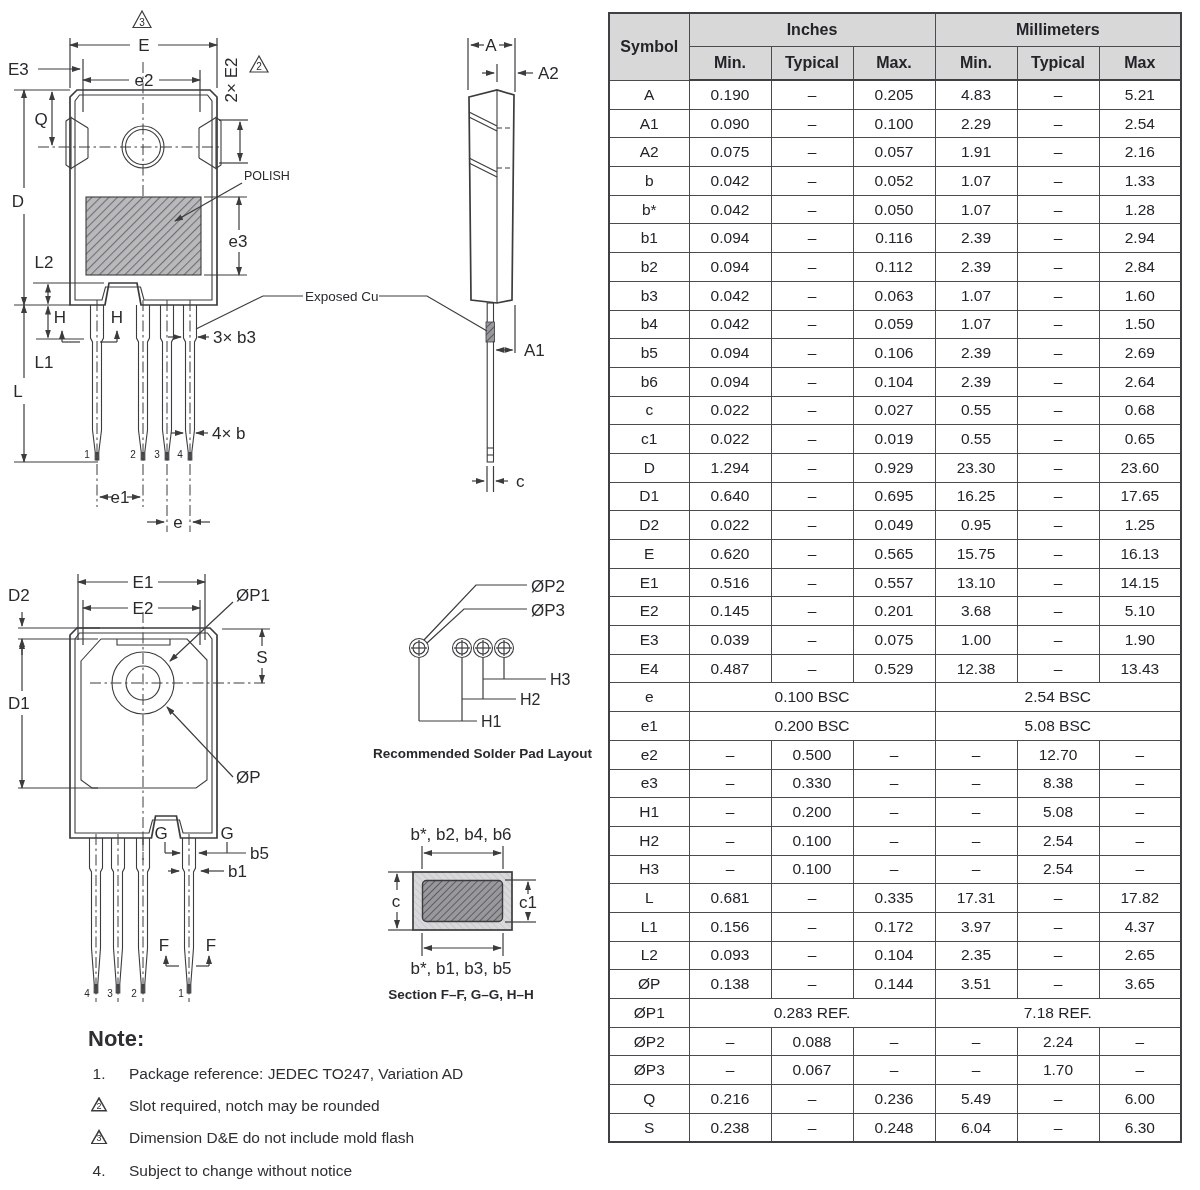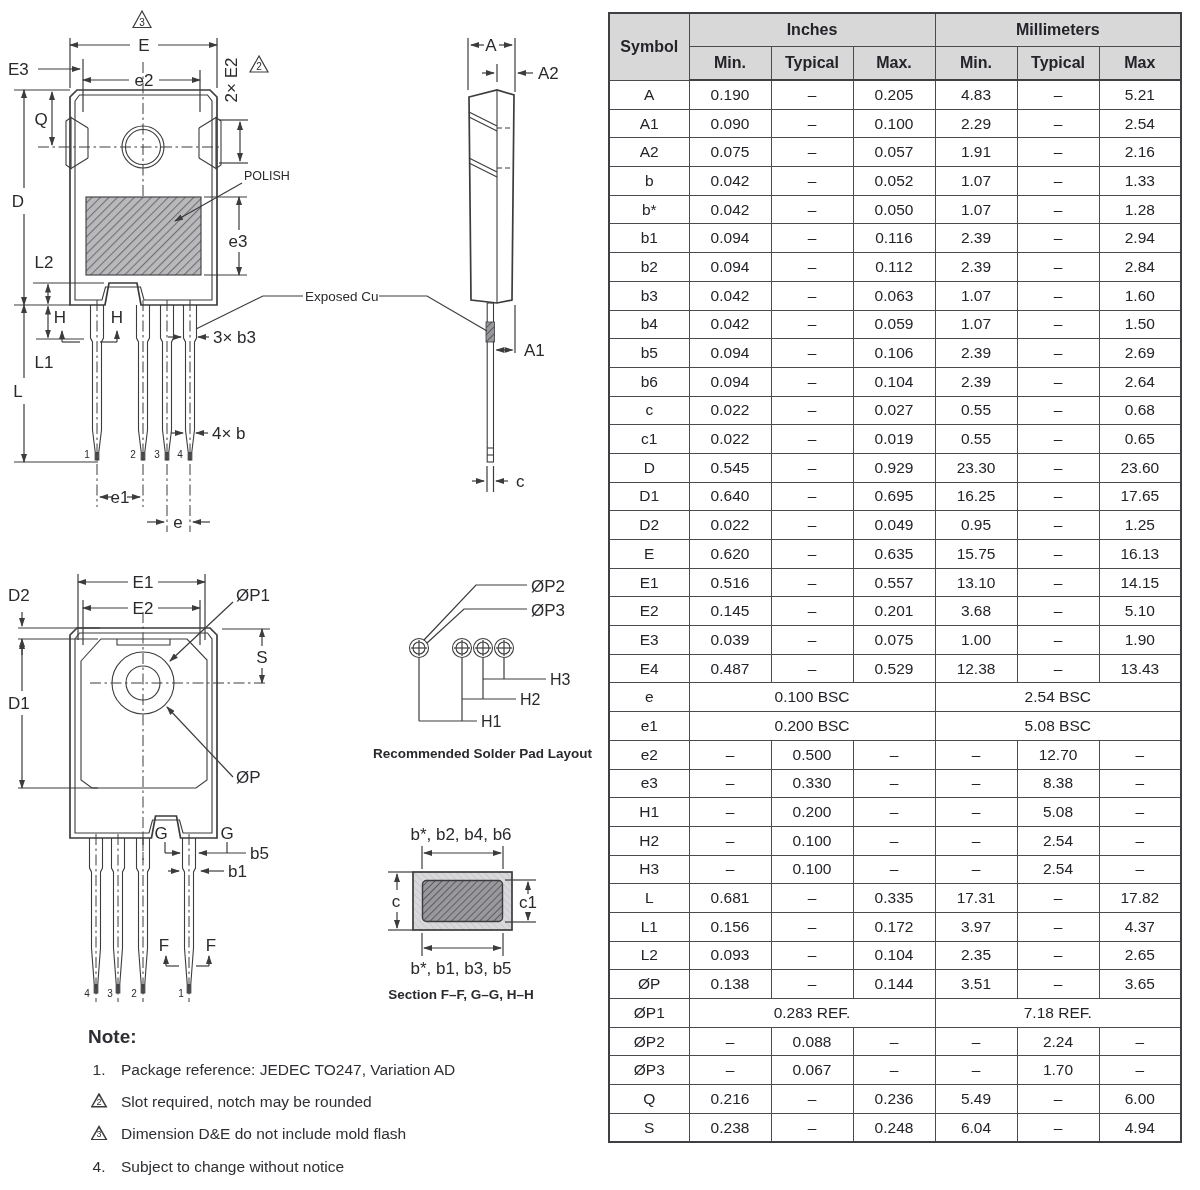--- a/index.html
+++ b/index.html
@@ -27,24 +27,24 @@
   table.dims { border:2.5px solid #404044; }
   table.dims th, table.dims td {
     border:1.4px solid #4b4b4f; text-align:center; padding:0; height:27.7px;
     overflow:hidden; white-space:nowrap;
   }
   table.dims thead th { background:#d8d8d8; font-size:16px; font-weight:bold; height:32px; }
   table.dims thead tr:last-child th { border-bottom:2.4px solid #404044; }
 
   
   .notes { position:absolute; left:88px; top:1026px; width:490px; color:#2e2e33; }
-  .notes-title { font-weight:bold; font-size:19px; margin:0 0 13px 0; }
+  .notes-title { font-weight:bold; font-size:22px; margin:0 0 13px 0; }
   .note-item { display:flex; margin-bottom:13.5px; font-size:15.5px; line-height:18px; }
   .note-marker { flex:none; width:22px; text-align:center; }
-  .note-text { margin-left:11px; }
+  .note-text { margin-left:19px; }
   .tri-marker { position:relative; display:inline-block; width:17px; height:15px; }
   .tri-marker::before { content:""; position:absolute; left:0; top:0; width:17px; height:15px;
     background:#3a3a3e; clip-path:polygon(50% 0%,0% 100%,100% 100%); }
   .tri-marker::after { content:""; position:absolute; left:2.2px; top:3.2px; width:12.6px; height:10.8px;
     background:#fff; clip-path:polygon(50% 0%,0% 100%,100% 100%); }
   .tri-num { position:absolute; left:0; top:4px; width:17px; text-align:center;
     font-size:9px; line-height:11px; z-index:1; }
 </style>
 </head>
 <body>
@@ -544,21 +544,21 @@
           <td>c1</td>
           <td>0.022</td>
           <td>–</td>
           <td>0.019</td>
           <td>0.55</td>
           <td>–</td>
           <td>0.65</td>
         </tr>
         <tr>
           <td>D</td>
-          <td>0.545</td>
+          <td>1.294</td>
           <td>–</td>
           <td>0.929</td>
           <td>23.30</td>
           <td>–</td>
           <td>23.60</td>
         </tr>
         <tr>
           <td>D1</td>
           <td>0.640</td>
           <td>–</td>
@@ -573,21 +573,21 @@
           <td>–</td>
           <td>0.049</td>
           <td>0.95</td>
           <td>–</td>
           <td>1.25</td>
         </tr>
         <tr>
           <td>E</td>
           <td>0.620</td>
           <td>–</td>
-          <td>0.635</td>
+          <td>0.565</td>
           <td>15.75</td>
           <td>–</td>
           <td>16.13</td>
         </tr>
         <tr>
           <td>E1</td>
           <td>0.516</td>
           <td>–</td>
           <td>0.557</td>
           <td>13.10</td>
@@ -744,20 +744,20 @@
           <td>–</td>
           <td>6.00</td>
         </tr>
         <tr>
           <td>S</td>
           <td>0.238</td>
           <td>–</td>
           <td>0.248</td>
           <td>6.04</td>
           <td>–</td>
-          <td>4.94</td>
+          <td>6.30</td>
         </tr>
       </tbody>
   </table>
 </div>
 
 
 
 
 </body></html>

